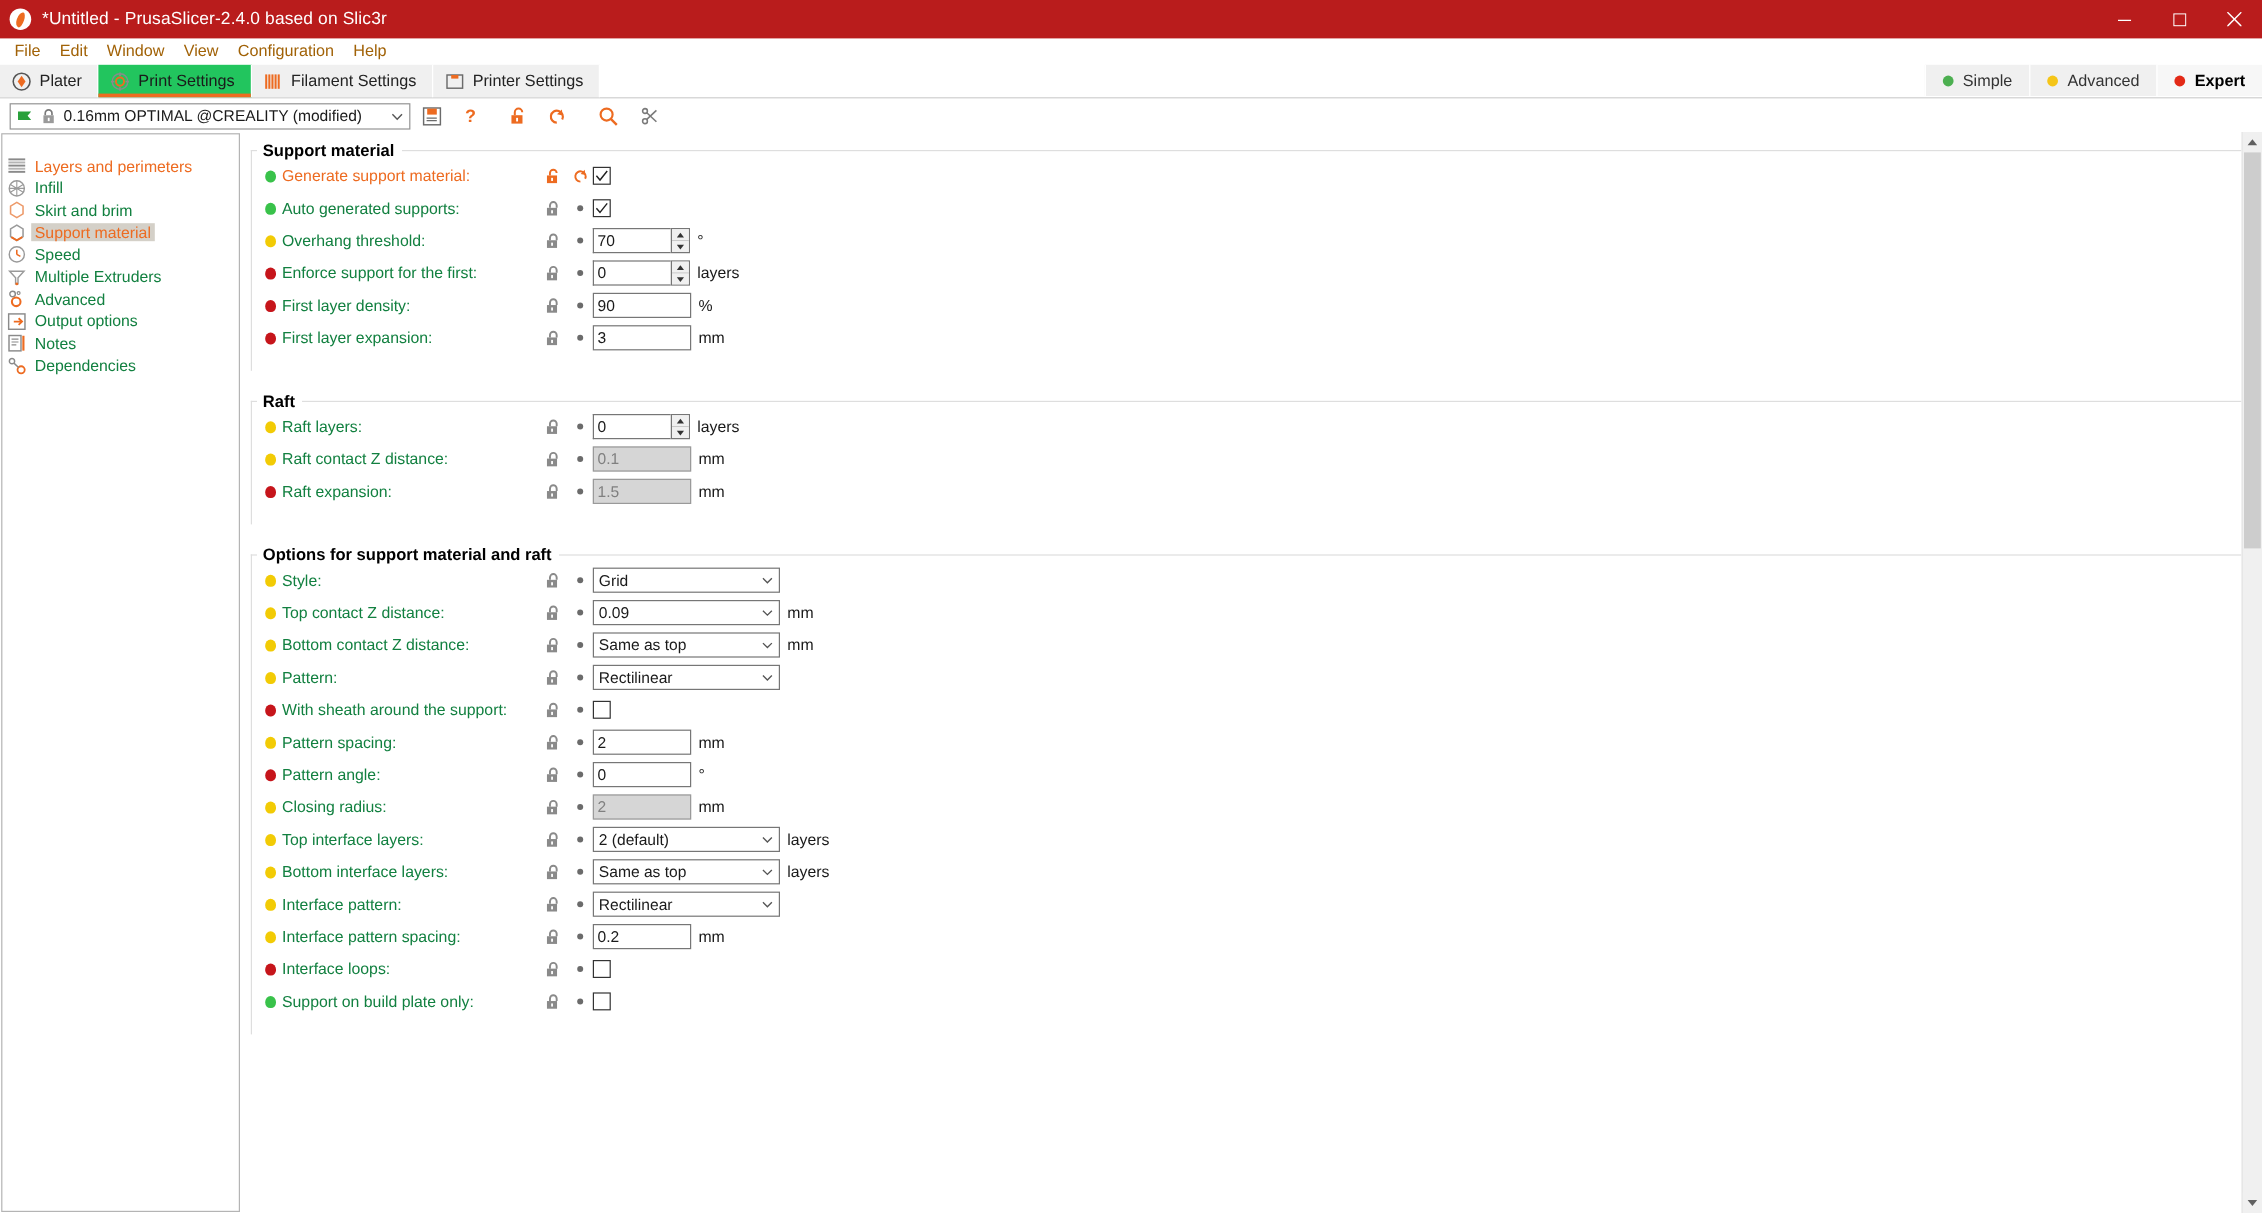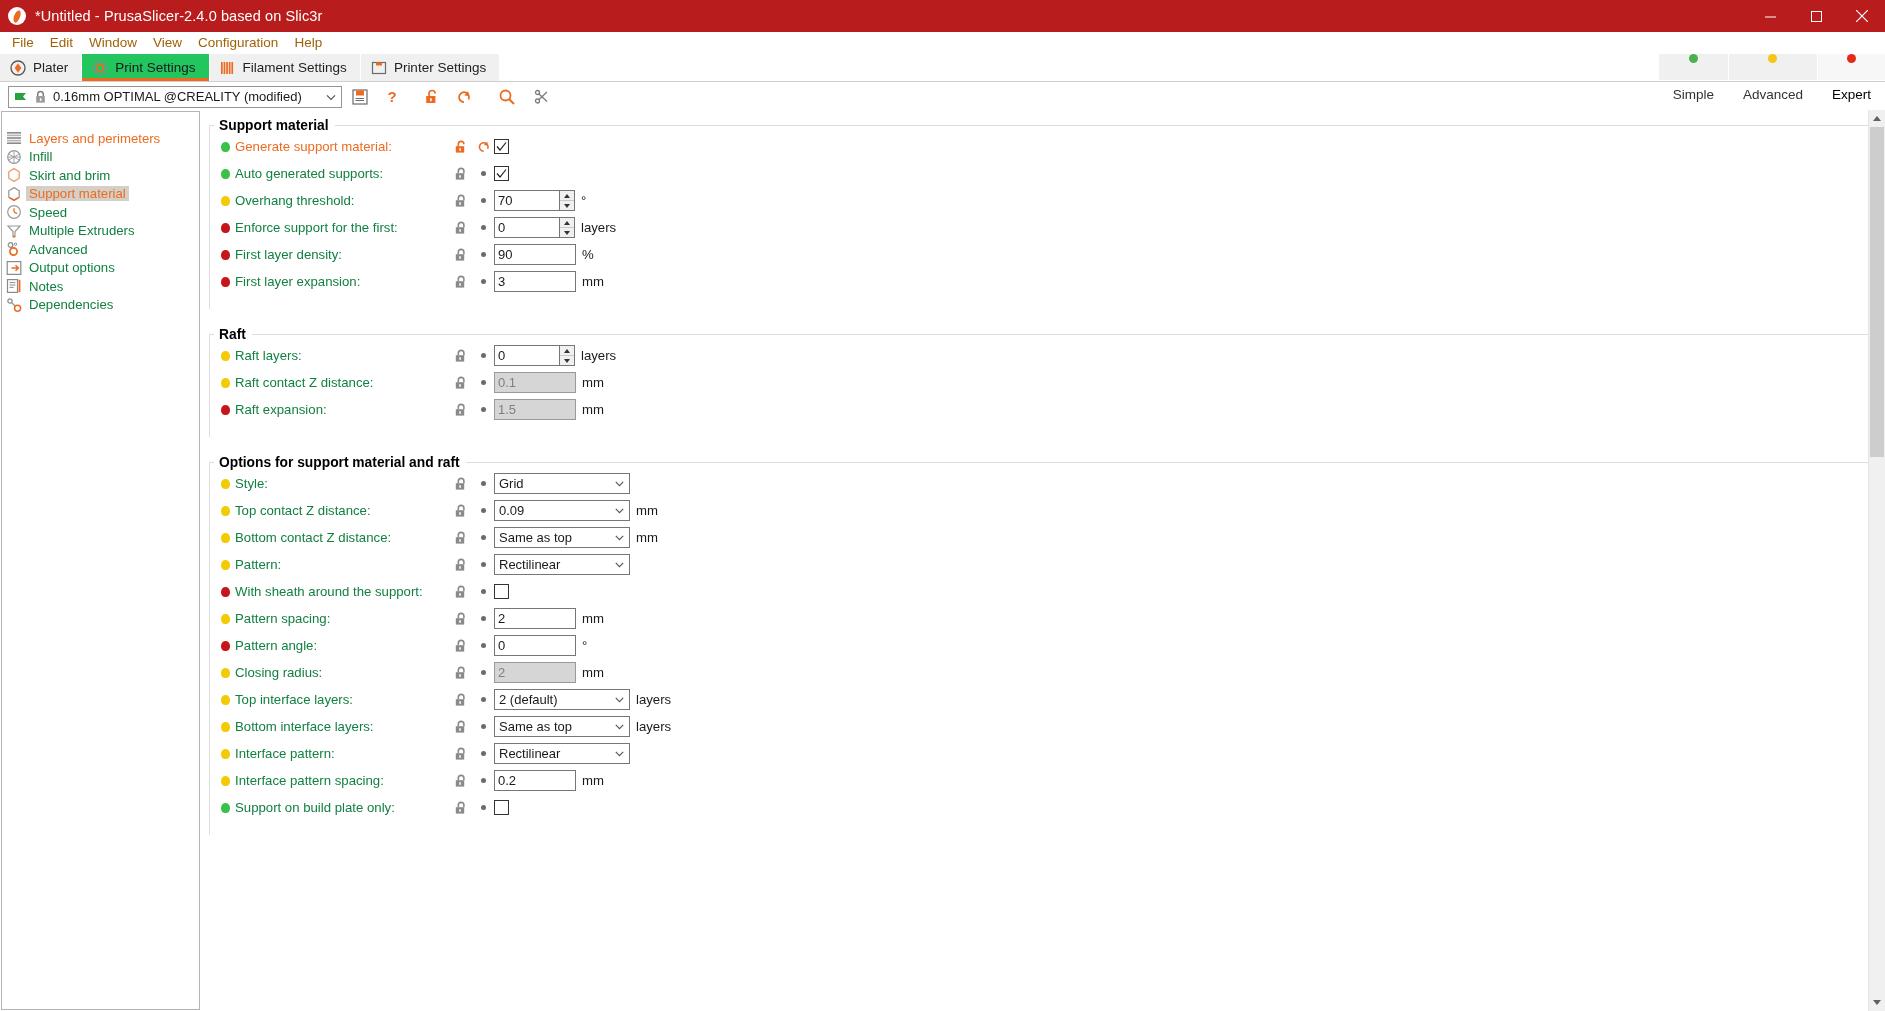--- a/index.html
+++ b/index.html
@@ -106,37 +106,36 @@
   }
   #tabbar .tab .ticon { width: 16px; height: 16px; flex: none; display:block; }
 
   
   #modebar {
     position: absolute;
     right: 0; top: 0; bottom: 1px;
     display: flex; align-items: stretch;
   }
   #modebar .mode {
-    display: flex; align-items: center; gap: 24px;
+    display: flex; align-items: center; gap: 8px;
     padding: 0 14px;
     font-size: 13.5px;
     background: #f0f0f0;
     color: #333333;
     border-left: 1px solid #ffffff;
     white-space: nowrap;
-    flex-direction: column;
   }
   #modebar .mode .dot {
     width: 9px; height: 9px; border-radius: 50%;
     flex: none;
   }
   #modebar .mode.active {
     background: #f7f7f7;
     color: #000000;
-    font-weight: normal;
+    font-weight: bold;
   }
   #modebar .mode.active::after{
     content:"";
     position:absolute;
     bottom:0; height:0;
   }
 
   
   #presetbar {
     height: 28px;
@@ -338,21 +337,21 @@
 
   .checkbox {
     width: 15px; height: 15px;
     border: 1px solid #333333;
     background: #ffffff;
     display: flex; align-items: center; justify-content: center;
   }
   .checkbox svg { display:block; }
 
   .selectbox {
-    width: 136px; height: 21px;
+    width: 156px; height: 21px;
     border: 1px solid #767676;
     background: #ffffff;
     display: flex; align-items: center;
     padding: 0 3px 0 4px;
     font-size: 13px;
     color: #1a1a1a;
   }
   .selectbox .sv { flex: 1; white-space: nowrap; overflow: hidden; }
   .selectbox .chev { width: 13px; height: 13px; flex:none; display:block; }
 
@@ -1155,20 +1154,39 @@
           </div>
           <div class="revertcell">
             <span class="smalldot"></span>
           </div>
           <div class="field">
             <div class="txtinput wide">0.2</div>
             <span class="units">mm</span>
           </div>
         </div>
 
+        <div class="row">
+          <div class="lbl">
+            <span class="bullet" style="background:#c6151b"></span>
+            <span>Interface loops:</span>
+          </div>
+          <div class="lockcell">
+            <svg width="16" height="16" viewBox="0 0 16 16">
+              <path d="M5.3 7.2 V5.2 a2.8 2.8 0 0 1 5.6 0 V7.2" fill="none" stroke="#8a8a8a" stroke-width="1.6"></path>
+              <rect x="2.8" y="7.2" width="8.4" height="6.4" fill="#8a8a8a"></rect>
+              <rect x="6.3" y="9.2" width="1.5" height="2.6" fill="#ffffff"></rect>
+            </svg>
+          </div>
+          <div class="revertcell">
+            <span class="smalldot"></span>
+          </div>
+          <div class="field">
+            <div class="checkbox"></div>
+          </div>
+        </div>
 
         <div class="row">
           <div class="lbl">
             <span class="bullet" style="background:#39c24a"></span>
             <span>Support on build plate only:</span>
           </div>
           <div class="lockcell">
             <svg width="16" height="16" viewBox="0 0 16 16">
               <path d="M5.3 7.2 V5.2 a2.8 2.8 0 0 1 5.6 0 V7.2" fill="none" stroke="#8a8a8a" stroke-width="1.6"></path>
               <rect x="2.8" y="7.2" width="8.4" height="6.4" fill="#8a8a8a"></rect>

